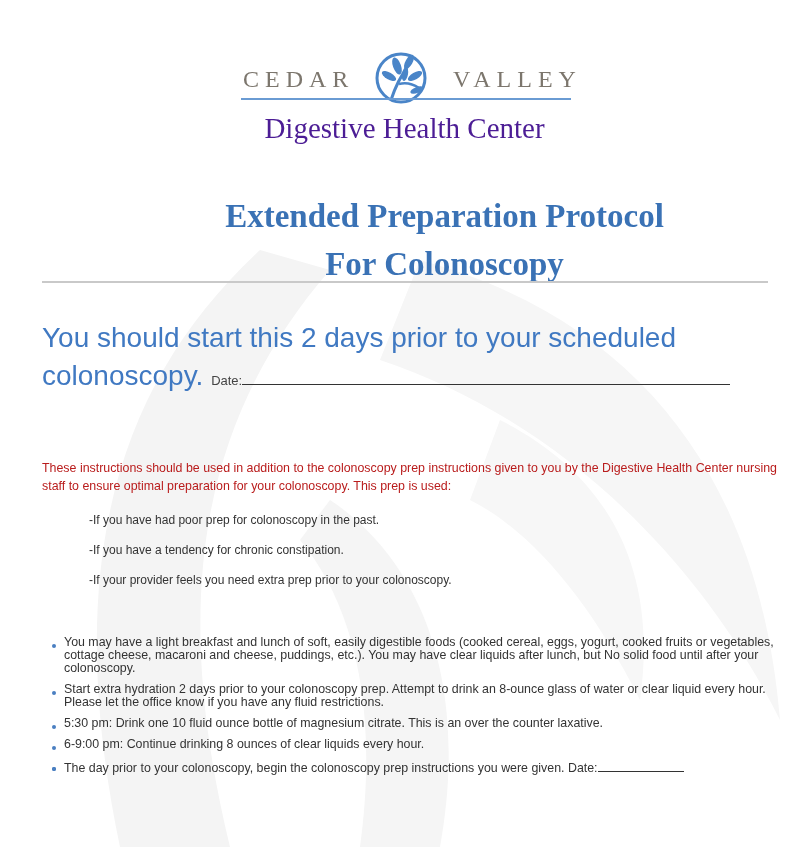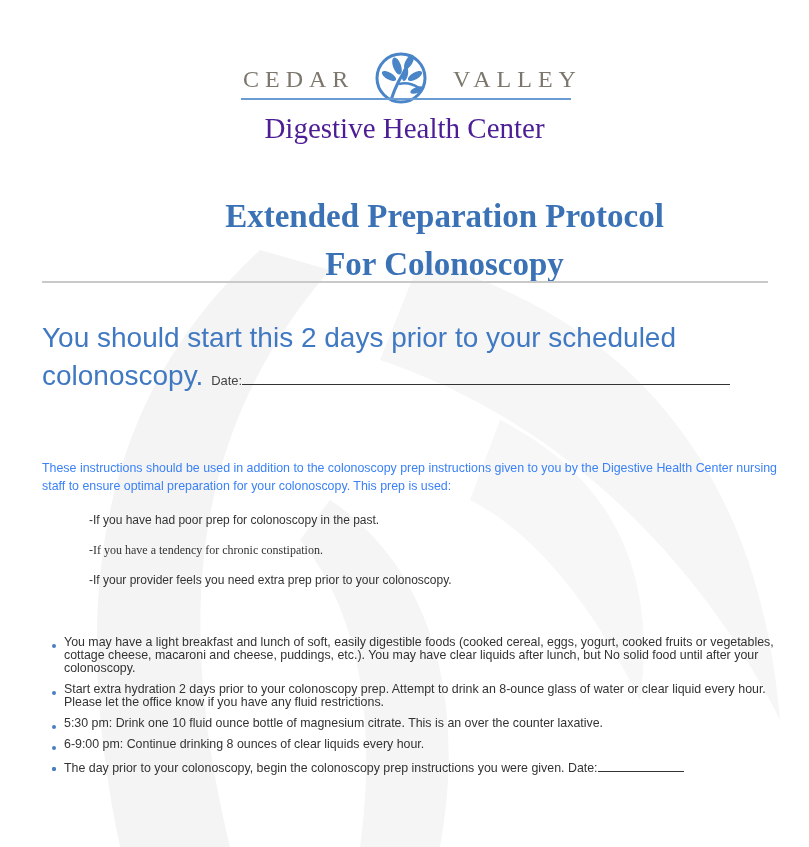--- a/index.html
+++ b/index.html
@@ -27,24 +27,24 @@
     .title-rule { position: absolute; left: 42px; top: 253px; width: 726px; height: 2px; background: #c9c9c9; }
 
     
     .start-line { position: absolute; left: 42px; font-size: 28px; color: #4079c2; line-height: 34px; white-space: nowrap; }
     .start-1 { top: 293px; }
     .start-2 { top: 331px; }
     .date-label { font-size: 13px; color: #444; }
     .date-blank { display: inline-block; width: 488px; border-bottom: 1.5px solid #333; height: 14px; vertical-align: baseline; }
 
     
-    .para { position: absolute; left: 42px; top: 432px; width: 740px; font-size: 12.4px; line-height: 17.5px; color: #3b82f6; }
+    .para { position: absolute; left: 42px; top: 432px; width: 740px; font-size: 12.4px; line-height: 17.5px; color: #b91c1c; }
     .cond { position: absolute; left: 89px; font-size: 12px; color: #333; }
     .cond-0 { top: 485px; }
-    .cond-1 { top: 515px; font-family: Liberation Serif, serif; }
+    .cond-1 { top: 515px; }
     .cond-2 { top: 545px; }
 
     .bullets { position: absolute; left: 52px; top: 608px; width: 740px; margin: 0; padding: 0; list-style: none; }
     .bullets li { position: relative; padding-left: 12px; font-size: 12.4px; line-height: 13px; color: #333; margin-bottom: 8px; }
     .bullets li .dot { position: absolute; left: 0; top: 8px; width: 4px; height: 4px; border-radius: 50%; background: #4a7fc1; }
     .inline-blank { display: inline-block; width: 86px; border-bottom: 1px solid #333; height: 12px; }
   </style>
 </head>
 <body>
 

